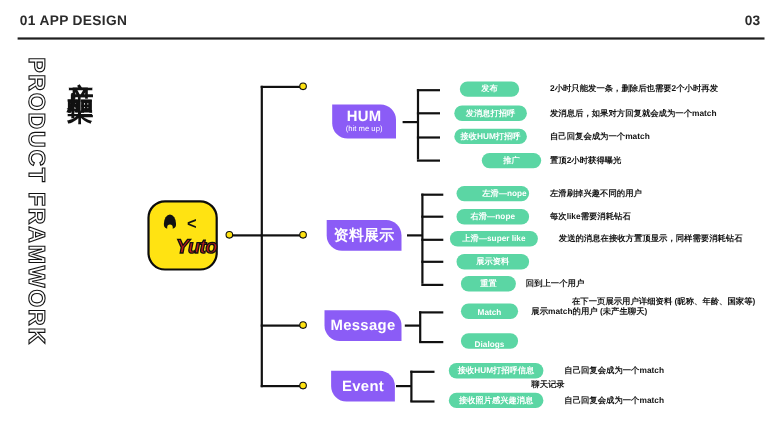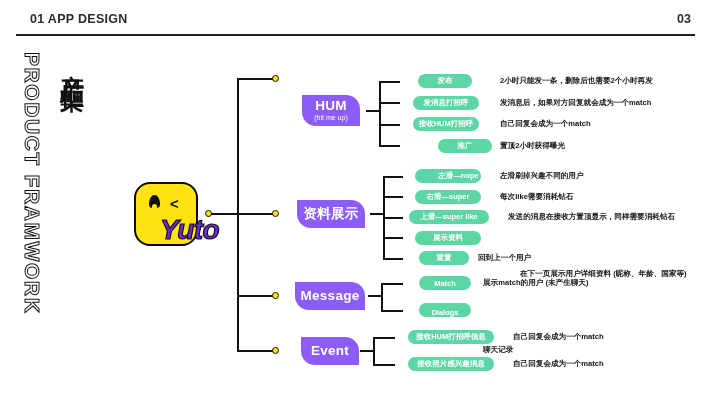--- a/index.html
+++ b/index.html
@@ -9,21 +9,20 @@
     font-family: "Liberation Sans", "DejaVu Sans", sans-serif;
     overflow: hidden;
   }
   #page { position: relative; width: 711px; height: 400px; background:#fff; }
 
   
   .hdr-title {
     position: absolute; left: 18px; top: 12px;
     font-size: 12.5px; font-weight: 700; letter-spacing: 0.3px;
     color: #2b2b2b;
-    margin-left: 12px;
   }
   .hdr-page {
     position: absolute; right: 20px; top: 12px;
     font-size: 12.5px; font-weight: 700; color: #2b2b2b;
   }
   .hdr-rule {
     position: absolute; left: 16px; top: 34px;
     width: 679px; height: 1.6px; background: #1f1f1f;
   }
 
@@ -62,22 +61,22 @@
     width: 5px; height: 5px; background:#FFE312;
     border-radius: 50% 50% 0 0;
   }
   .logo .mark {
     position: absolute; left: 34px; top: 12px;
     font-size: 15px; font-weight: 700; color: #111; line-height: 1;
   }
   .logo .wordmark {
     position: absolute; left: 0; right: 0; top: 30px;
     text-align: center;
-    font-size: 28px; font-weight: 700; font-style: italic;
-    color: #6d28d9;
+    font-size: 18px; font-weight: 700; font-style: italic;
+    color: #b91c1c;
     -webkit-text-stroke: 1.2px #111;
     letter-spacing: -0.5px;
     padding-left: 24px;
   }
 
   
   .ln { position: absolute; background: #111; }
   .ln.h { height: 1.8px; }
   .ln.v { width: 1.8px; }
   .dot {
@@ -198,21 +197,21 @@
   <div class="ln h" style="left:383px; top:217px; width:20px;"></div>
   <div class="ln h" style="left:383px; top:237px; width:20px;"></div>
   <div class="ln h" style="left:383px; top:258px; width:20px;"></div>
 
   <div class="pill" style="left:415px; top:169px; width:66px;padding-left:28px;">
       <span>左滑—nope</span>
     </div>
   <div class="desc" style="left:500px; top:169px;">左滑刷掉兴趣不同的用户</div>
 
   <div class="pill" style="left:415px; top:190px; width:66px;">
-      <span>右滑—super</span>
+      <span>右滑—nope</span>
     </div>
   <div class="desc" style="left:500px; top:190px;">每次like需要消耗钻石</div>
 
   <div class="pill" style="left:409px; top:210px; width:80px;">
       <span>上滑—super like</span>
     </div>
   <div class="desc" style="left:508px; top:210px;">发送的消息在接收方置顶显示，同样需要消耗钻石</div>
 
   <div class="pill" style="left:415px; top:231px; width:66px;">
       <span>展示资料</span>

